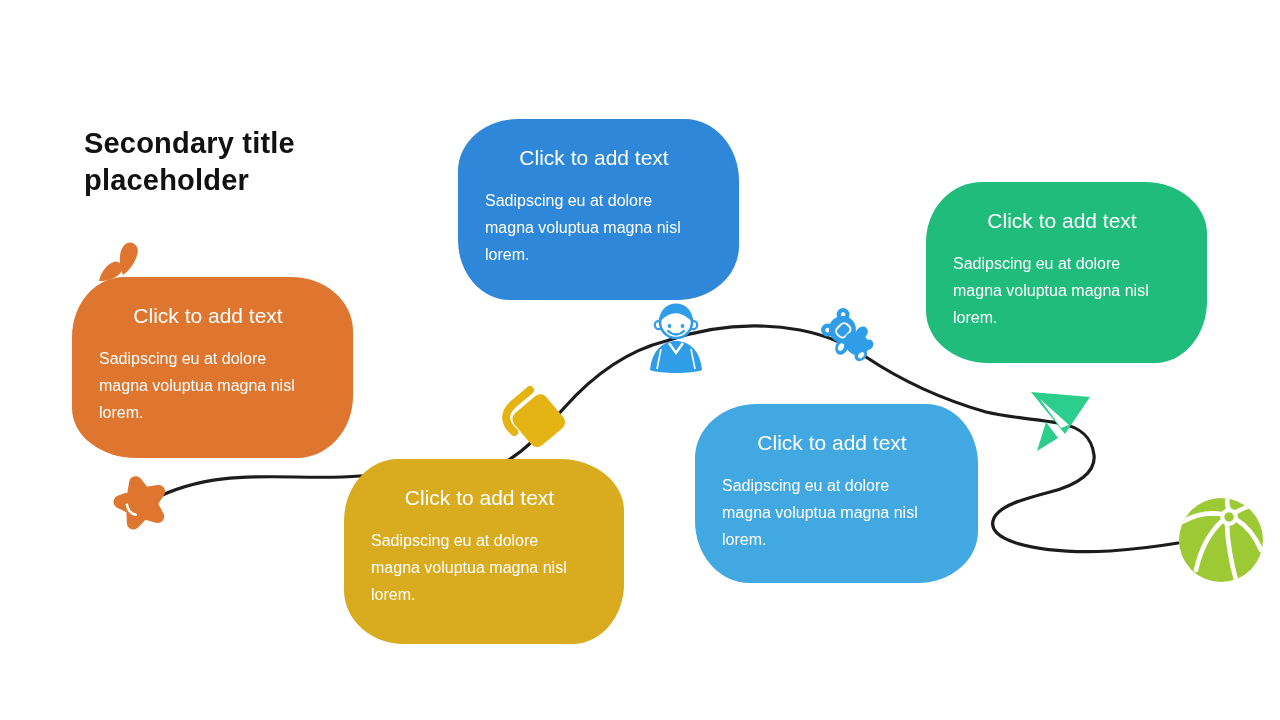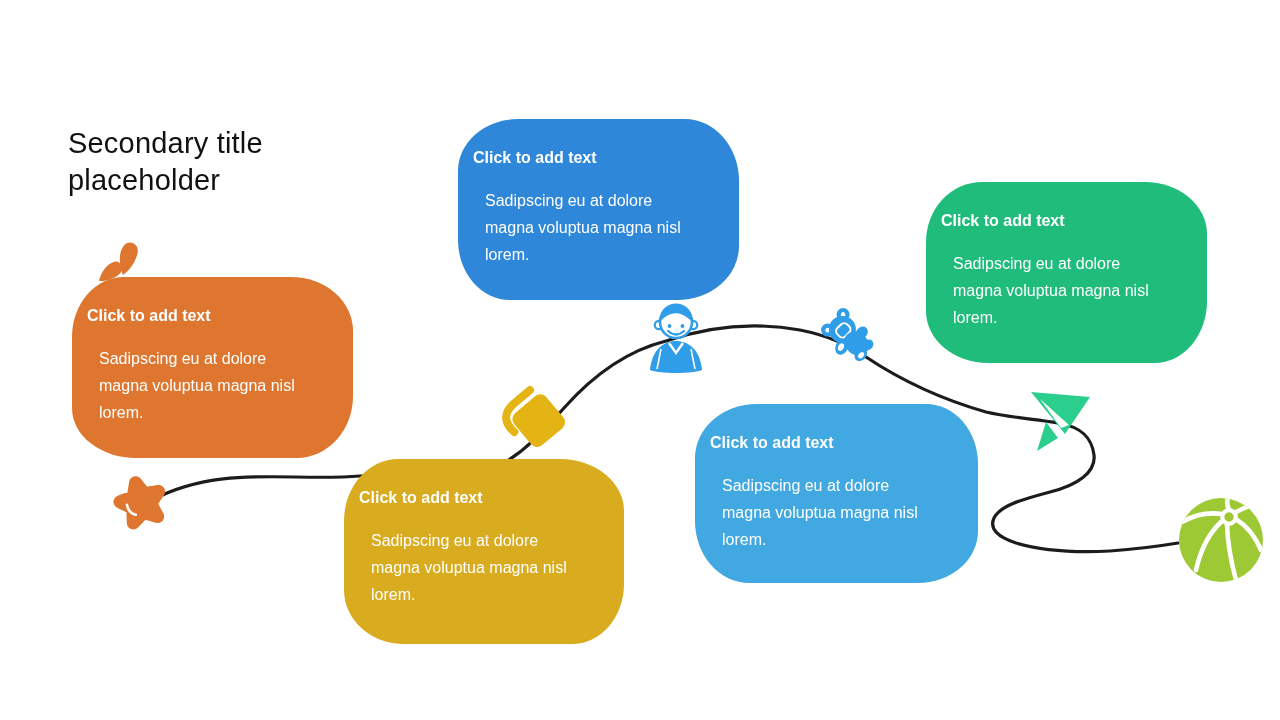--- a/index.html
+++ b/index.html
@@ -5,31 +5,31 @@
   html,body{margin:0;padding:0;background:#e8e8e8;}
   .slide{
     position:relative;width:1280px;height:720px;background:#ffffff;
     overflow:hidden;font-family:"Liberation Sans",sans-serif;
   }
   .layer{position:absolute;left:0;top:0;width:1280px;height:720px;pointer-events:none;}
   .curve-layer{z-index:1;}
   .icons-layer{z-index:3;}
 
   .slide-title{
-    position:absolute;left:68px;top:125px;width:280px;z-index:2;
-    font-size:29px;font-weight:normal;line-height:37px;
+    position:absolute;left:84px;top:125px;width:280px;z-index:2;
+    font-size:29px;font-weight:bold;line-height:37px;
     color:var(--title-text,#111);letter-spacing:0.2px;
   }
 
   .card{
     position:absolute;z-index:2;width:281px;height:181px;
     padding:26px 24px 20px 15px;box-sizing:border-box;
     color:var(--card-text,#fff);
   }
-  .card h3{margin:0 0 17px 0;font-size:16px;font-weight:bold;line-height:25px;}
+  .card h3{margin:0 0 17px 0;font-size:21px;font-weight:normal;line-height:25px;text-align:center;}
   .card p{margin:12px;font-size:16px;line-height:27px;max-width:236px;}
 
   .bg-orange{background:var(--orange,#de7630);border-radius:52px 62px 56px 64px / 60px 54px 62px 50px;}
   .bg-blue  {background:var(--blue,#2e87d8);border-radius:60px 54px 62px 52px / 52px 62px 54px 60px;}
   .bg-yellow{background:var(--yellow,#d9ab1e);border-radius:54px 64px 52px 60px / 62px 52px 60px 54px;}
   .bg-sky   {background:var(--sky,#41a8e1);border-radius:62px 52px 60px 54px / 54px 60px 52px 62px;}
   .bg-green {background:var(--green,#1fbc7b);border-radius:56px 62px 52px 62px / 60px 52px 62px 52px;}
 
   .card-orange{left:72px;  top:277px;}
   .card-blue  {left:458px; top:119px;}

